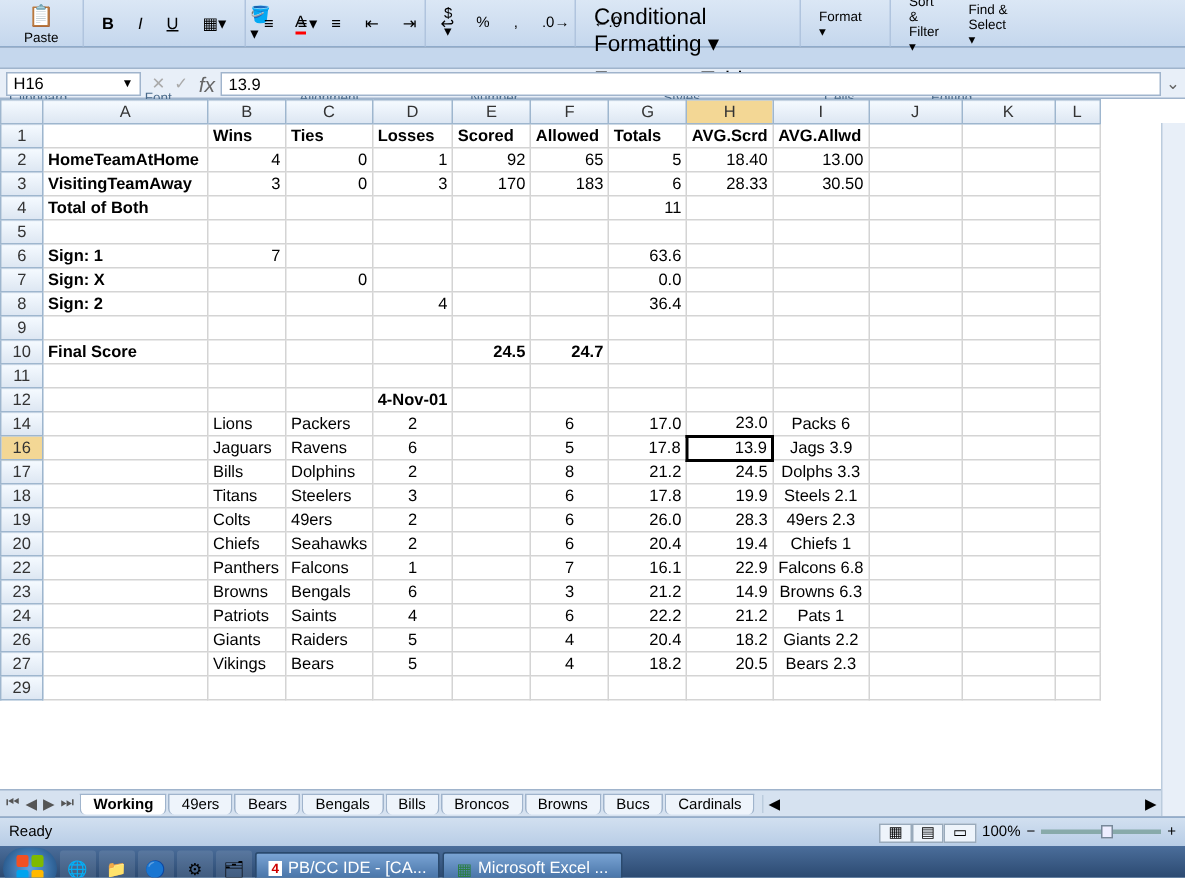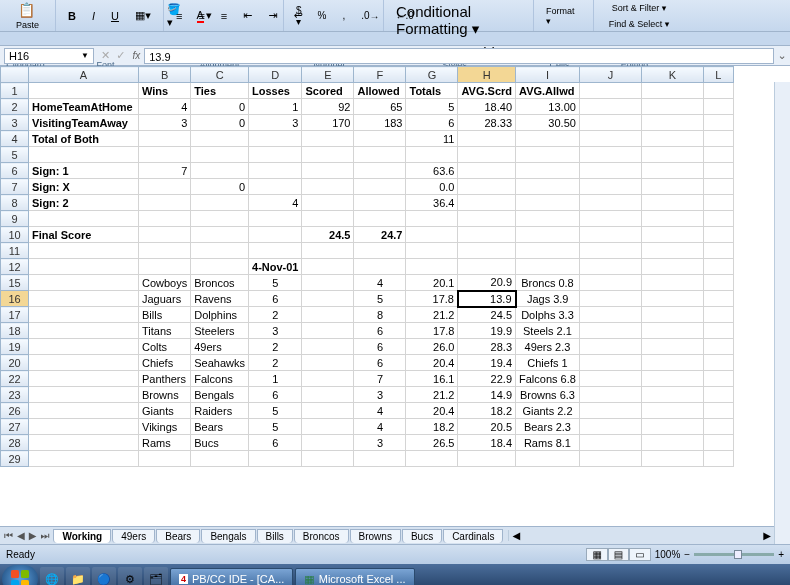--- a/index.html
+++ b/index.html
@@ -6,21 +6,21 @@
 body { background: #3b6ea5; width: 790px; height: 585px; overflow: hidden; font-size: 11px; }
 
 .ribbon { background: linear-gradient(#dbe7f5, #c5d7ed); border-bottom: 1px solid #a0b4cc; height: 32px; display: flex; align-items: center; padding: 0 4px; }
 .rib-btn { padding: 2px 6px; margin: 0 1px; border: 1px solid transparent; cursor: pointer; display: inline-flex; align-items: center; gap: 2px; border-radius: 2px; }
 .rib-group { display: flex; align-items: center; border-right: 1px solid #b0c4de; padding: 0 4px; height: 100%; }
 .rib-group-labels { background: #c5d7ed; height: 14px; display: flex; font-size: 9px; color: #4a6a8a; border-bottom: 1px solid #a0b4cc; }
 .rib-label { border-right: 1px solid #b0c4de; text-align: center; padding: 0 4px; line-height: 14px; margin-top: 26px; }
 
 .formula-bar { background: #e8eff8; height: 20px; display: flex; align-items: center; border-bottom: 1px solid #a0b4cc; }
 .name-box { width: 90px; background: #fff; border: 1px solid #a0b4cc; height: 16px; margin: 0 4px; padding: 0 4px; display: flex; align-items: center; justify-content: space-between; }
-.fx { font-style: italic; color: #666; margin: 0 4px; font-size: 10px; }
+.fx { font-style: italic; color: #666; margin: 0 4px; font-size: 14px; }
 .formula-input { flex: 1; background: #fff; border: 1px solid #a0b4cc; height: 16px; padding: 0 4px; line-height: 16px; }
 .fb-expand { width: 16px; text-align: center; cursor: pointer; color: #666; }
 
 .sheet-area { background: #fff; height: 478px; position: relative; overflow: hidden; }
 table.grid { border-collapse: collapse; font-size: 11px; font-family: Arial, sans-serif; table-layout: fixed; }
 .col-header th, .row-header { background: linear-gradient(#f5faff, #dce6f2); border: 1px solid #9eb6ce; text-align: center; font-weight: normal; color: #333; height: 16px; }
 .col-header th.active { background: #f3d795; }
 .corner { background: linear-gradient(#f5faff, #dce6f2); border: 1px solid #9eb6ce; width: 28px; }
 td.cell { border: 1px solid #d4d4d4; padding: 0 3px; height: 16px; white-space: nowrap; overflow: hidden; }
 td.cell.right { text-align: right; }
@@ -89,21 +89,21 @@
     <span class="rib-btn">←.0</span>
   </div>
   <div class="rib-group" style="width:150px;font-size:15px;flex-wrap:wrap">
     <span class="rib-btn">Conditional Formatting ▾</span>
     <span class="rib-btn">Format as Table ▾</span>
     <span class="rib-btn">Cell Styles ▾</span>
   </div>
   <div class="rib-group" style="width:60px;font-size:9px">
     <span class="rib-btn">Format ▾</span>
   </div>
-  <div class="rib-group" style="width:90px;font-size:9px;flex-direction:column;border:none">
+  <div class="rib-group" style="width:90px;font-size:9px;border:none">
     <span class="rib-btn">Sort &amp; Filter ▾</span>
     <span class="rib-btn">Find &amp; Select ▾</span>
   </div>
 </div>
 <div class="rib-group-labels">
   <div class="rib-label" style="width:52px">Clipboard</div>
   <div class="rib-label" style="width:108px">Font</div>
   <div class="rib-label" style="width:120px">Alignment</div>
   <div class="rib-label" style="width:100px">Number</div>
   <div class="rib-label" style="width:150px">Styles</div>
@@ -315,30 +315,30 @@
           <td class="cell bold"></td>
           <td class="cell bold"></td>
           <td class="cell bold"></td>
           <td class="cell bold"></td>
           <td class="cell bold"></td>
           <td class="cell bold"></td>
           <td class="cell bold"></td>
           <td class="cell bold"></td>
         </tr>
         <tr class="">
-          <th class="row-header" style="width:28px">15</th>
-          <td class="cell"></td>
-          <td class="cell">Cowboys</td>
-          <td class="cell">Broncos</td>
-          <td class="cell center">5</td>
-          <td class="cell center"></td>
-          <td class="cell center">4</td>
-          <td class="cell right">20.1</td>
-          <td class="cell right">20.9</td>
-          <td class="cell center">Broncs 0.8</td>
+          <th class="row-header" style="width:28px">14</th>
+          <td class="cell"></td>
+          <td class="cell">Lions</td>
+          <td class="cell">Packers</td>
+          <td class="cell center">2</td>
+          <td class="cell center"></td>
+          <td class="cell center">6</td>
+          <td class="cell right">17.0</td>
+          <td class="cell right">23.0</td>
+          <td class="cell center">Packs 6</td>
           <td class="cell"></td>
           <td class="cell"></td>
           <td class="cell"></td>
         </tr>
         <tr class="active-row">
           <th class="row-header" style="width:28px">16</th>
           <td class="cell"></td>
           <td class="cell">Jaguars</td>
           <td class="cell">Ravens</td>
           <td class="cell center">6</td>
@@ -435,20 +435,35 @@
           <td class="cell center"></td>
           <td class="cell center">3</td>
           <td class="cell right">21.2</td>
           <td class="cell right">14.9</td>
           <td class="cell center">Browns 6.3</td>
           <td class="cell"></td>
           <td class="cell"></td>
           <td class="cell"></td>
         </tr>
         <tr class="">
+          <th class="row-header" style="width:28px">24</th>
+          <td class="cell"></td>
+          <td class="cell">Patriots</td>
+          <td class="cell">Saints</td>
+          <td class="cell center">4</td>
+          <td class="cell center"></td>
+          <td class="cell center">6</td>
+          <td class="cell right">22.2</td>
+          <td class="cell right">21.2</td>
+          <td class="cell center">Pats 1</td>
+          <td class="cell"></td>
+          <td class="cell"></td>
+          <td class="cell"></td>
+        </tr>
+        <tr class="">
           <th class="row-header" style="width:28px">26</th>
           <td class="cell"></td>
           <td class="cell">Giants</td>
           <td class="cell">Raiders</td>
           <td class="cell center">5</td>
           <td class="cell center"></td>
           <td class="cell center">4</td>
           <td class="cell right">20.4</td>
           <td class="cell right">18.2</td>
           <td class="cell center">Giants 2.2</td>
@@ -460,35 +475,20 @@
           <th class="row-header" style="width:28px">27</th>
           <td class="cell"></td>
           <td class="cell">Vikings</td>
           <td class="cell">Bears</td>
           <td class="cell center">5</td>
           <td class="cell center"></td>
           <td class="cell center">4</td>
           <td class="cell right">18.2</td>
           <td class="cell right">20.5</td>
           <td class="cell center">Bears 2.3</td>
-          <td class="cell"></td>
-          <td class="cell"></td>
-          <td class="cell"></td>
-        </tr>
-        <tr class="">
-          <th class="row-header" style="width:28px">28</th>
-          <td class="cell"></td>
-          <td class="cell">Rams</td>
-          <td class="cell">Bucs</td>
-          <td class="cell center">6</td>
-          <td class="cell center"></td>
-          <td class="cell center">3</td>
-          <td class="cell right">26.5</td>
-          <td class="cell right">18.4</td>
-          <td class="cell center">Rams 8.1</td>
           <td class="cell"></td>
           <td class="cell"></td>
           <td class="cell"></td>
         </tr>
         <tr class="">
           <th class="row-header" style="width:28px">29</th>
           <td class="cell"></td>
           <td class="cell"></td>
           <td class="cell"></td>
           <td class="cell center"></td>

